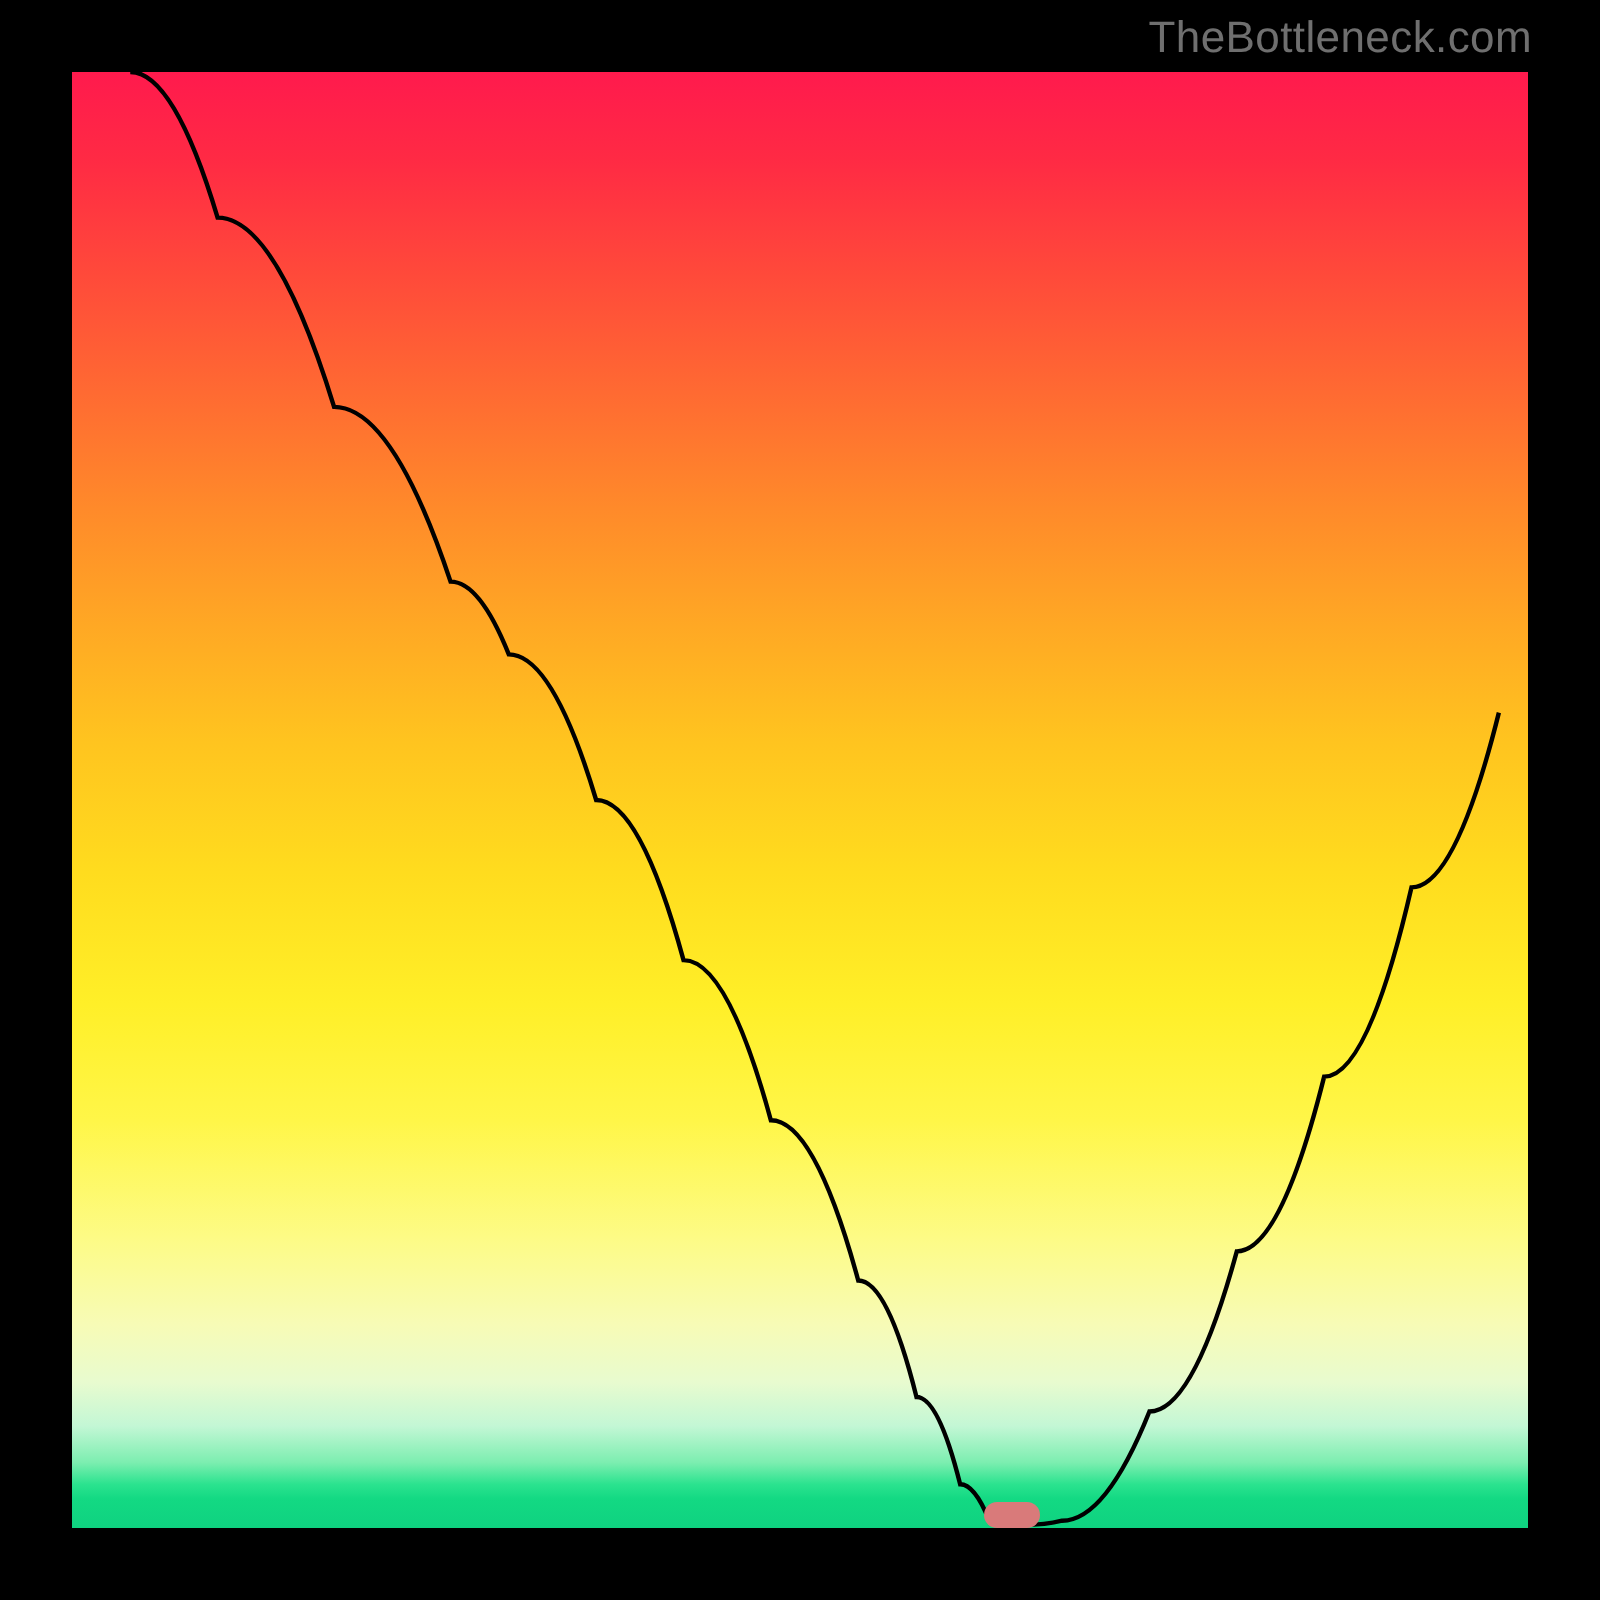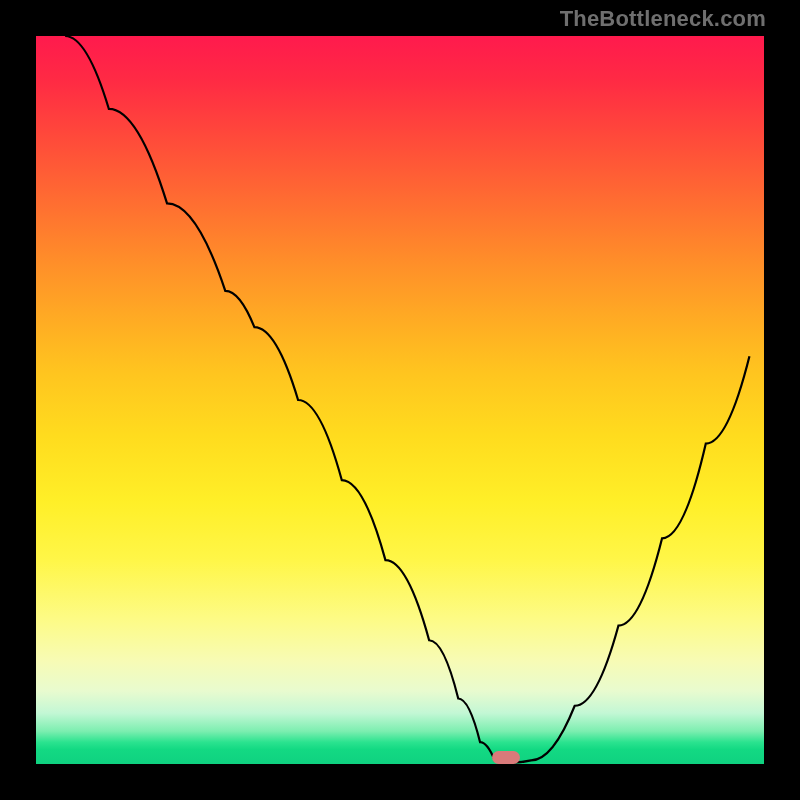--- a/index.html
+++ b/index.html
@@ -45,21 +45,21 @@
       #13d983 98%,
       #0fd280 100%
     );
   }
   .watermark {
     position: absolute;
     top: 6px;
     right: 34px;
     font-family: Arial, Helvetica, sans-serif;
     font-size: 22px;
-    font-weight: 700;
+    font-weight: 400;
     color: #6f6f6f;
     letter-spacing: 0.2px;
   }
   svg.curve {
     position: absolute;
     left: 0;
     top: 0;
     width: 728px;
     height: 728px;
     overflow: visible;

